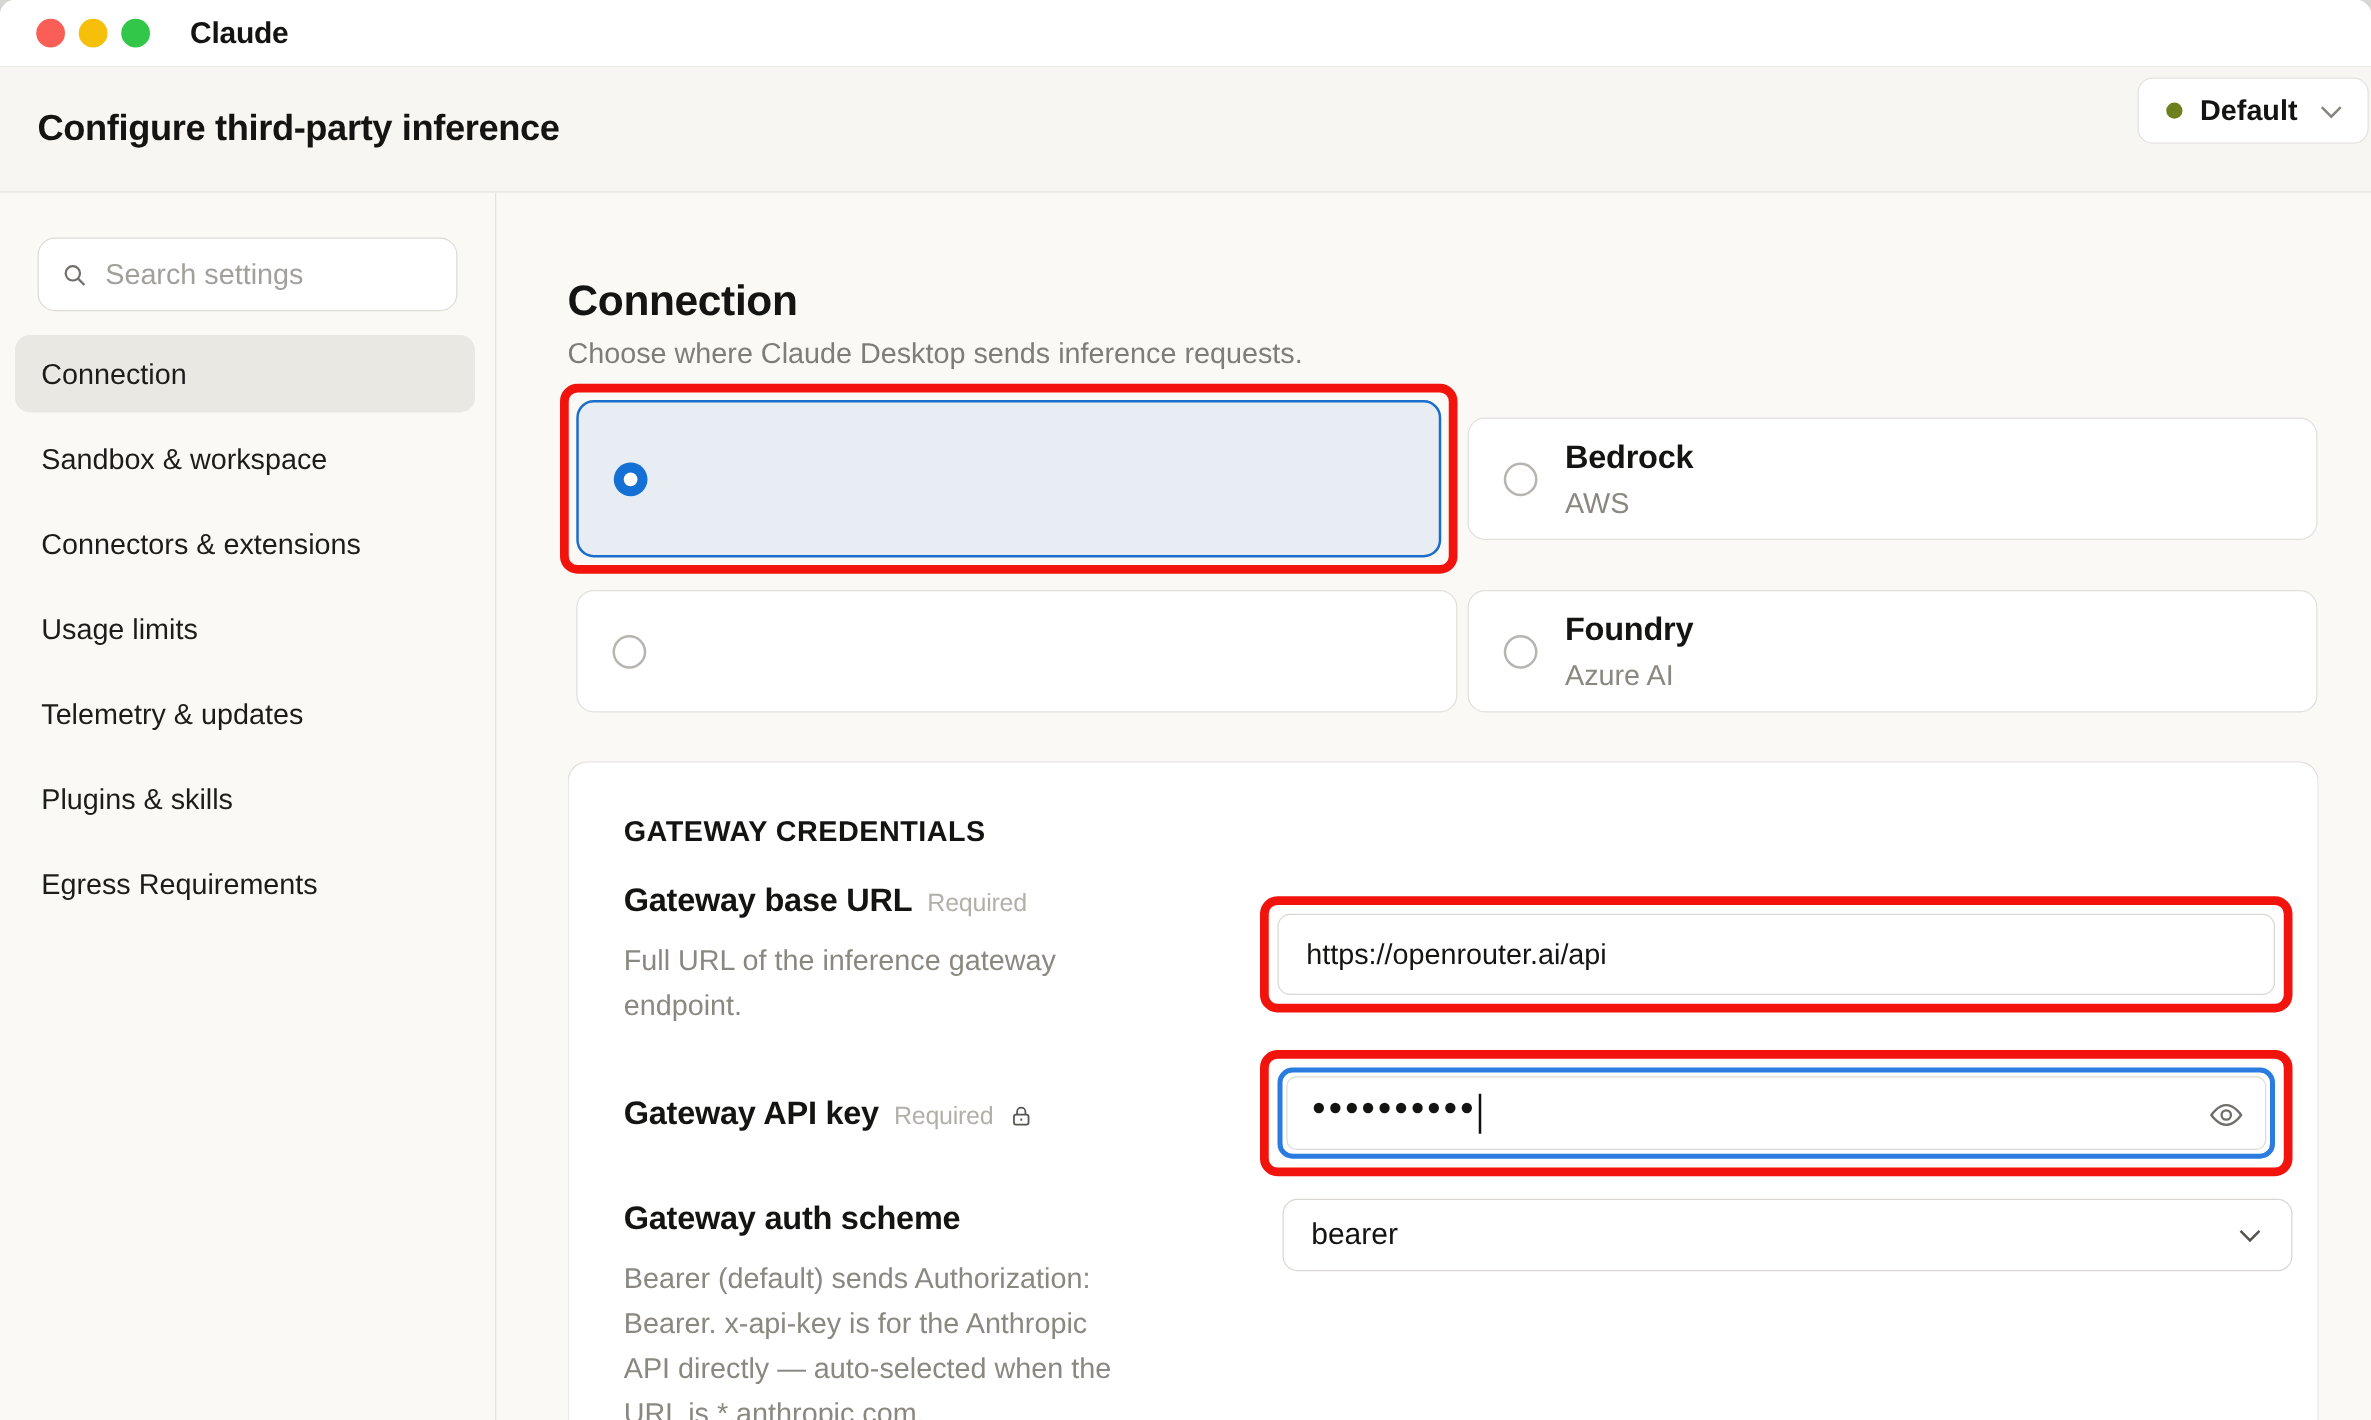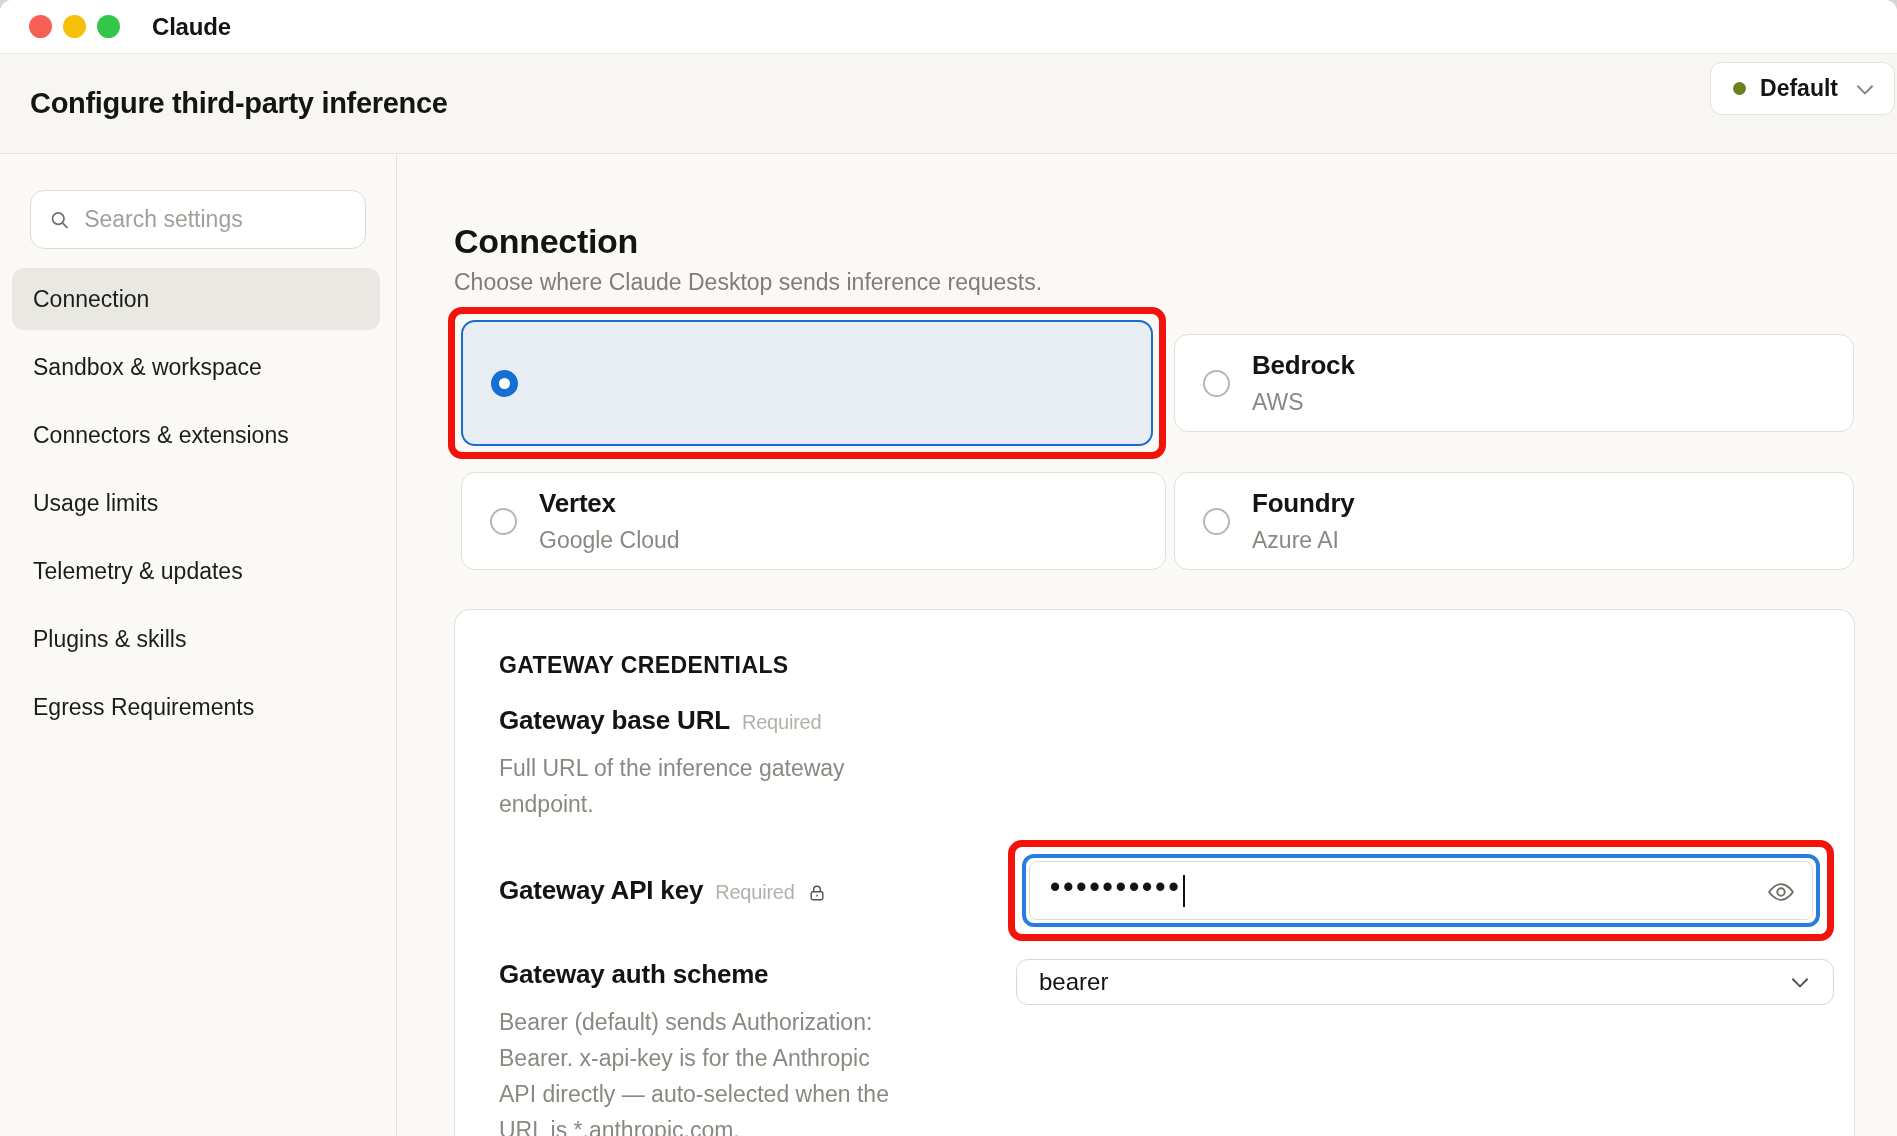--- a/index.html
+++ b/index.html
@@ -74,21 +74,21 @@
                 font-size:23px; padding:0 22px; outline:none; font-family:"Liberation Sans", sans-serif;
                 color:#141413; }
   .focus-ring { border:4px solid #2a7ce0; border-radius:12px; padding:3px; }
   .key-input { height:59px; background:#ffffff; border:1.5px solid #dddbd6; border-radius:8px;
                display:flex; align-items:center; padding:0 20px; position:relative; }
   .dots { font-size:29px; font-weight:700; letter-spacing:3px; line-height:1; transform:translateY(-3px); }
   .caret { display:inline-block; width:2.5px; height:32px; background:#111110; margin-left:1px; }
   .eye-btn { position:absolute; right:16px; top:15px; width:30px; height:30px; border:none;
              background:transparent; cursor:pointer; padding:0; }
 
-  .select-box { height:46px; margin-left:8px; background:#ffffff; border:1.5px solid #d9d7d2;
+  .select-box { height:58px; margin-left:18px; background:#ffffff; border:1.5px solid #d9d7d2;
                 border-radius:12px; display:flex; align-items:center; justify-content:space-between;
                 padding:0 20px 0 22px; font-size:24px; cursor:pointer;gap:27px; }
 </style>
 </head>
 <body>
 
 <div class="window">
 
   <div class="titlebar">
     <div class="tl-dot tl-red"></div>
@@ -144,24 +144,20 @@
         <div class="card">
           <div class="radio"></div>
           <div>
             <div class="card-title">Bedrock</div>
             <div class="card-sub">AWS</div>
           </div>
         </div>
 
         <div class="card" style="margin-left:7px;">
           <div class="radio"></div>
-          <div>
-            <div class="card-title">Vertex</div>
-            <div class="card-sub">Google Cloud</div>
-          </div>
         </div>
 
         <div class="card">
           <div class="radio"></div>
           <div>
             <div class="card-title">Foundry</div>
             <div class="card-sub">Azure AI</div>
           </div>
         </div>
       </div>
@@ -169,20 +165,23 @@
       <div class="cred-card">
         <div class="cred-heading">GATEWAY CREDENTIALS</div>
 
         <div class="field-row">
           <div>
             <div class="flabel">
               <span>Gateway base URL</span>
               <span class="req">Required</span>
             </div>
             <div class="fdesc">Full URL of the inference gateway endpoint.</div>
+          </div>
+          <div class="input-annotate">
+            <input class="text-input" type="text" value="https://openrouter.ai/api" style="">
           </div>
         </div>
 
         <div class="field-row">
           <div class="flabel">
             <span>Gateway API key</span>
             <span class="req">Required</span>
             <svg class="lock" viewBox="0 0 24 24" width="20" height="20" fill="none" stroke="#56544f" stroke-width="1.7">
               <rect x="5" y="10.5" width="14" height="9.5" rx="2"></rect>
                 <path d="M8 10.5V7.8a4 4 0 0 1 8 0v2.7"></path>

